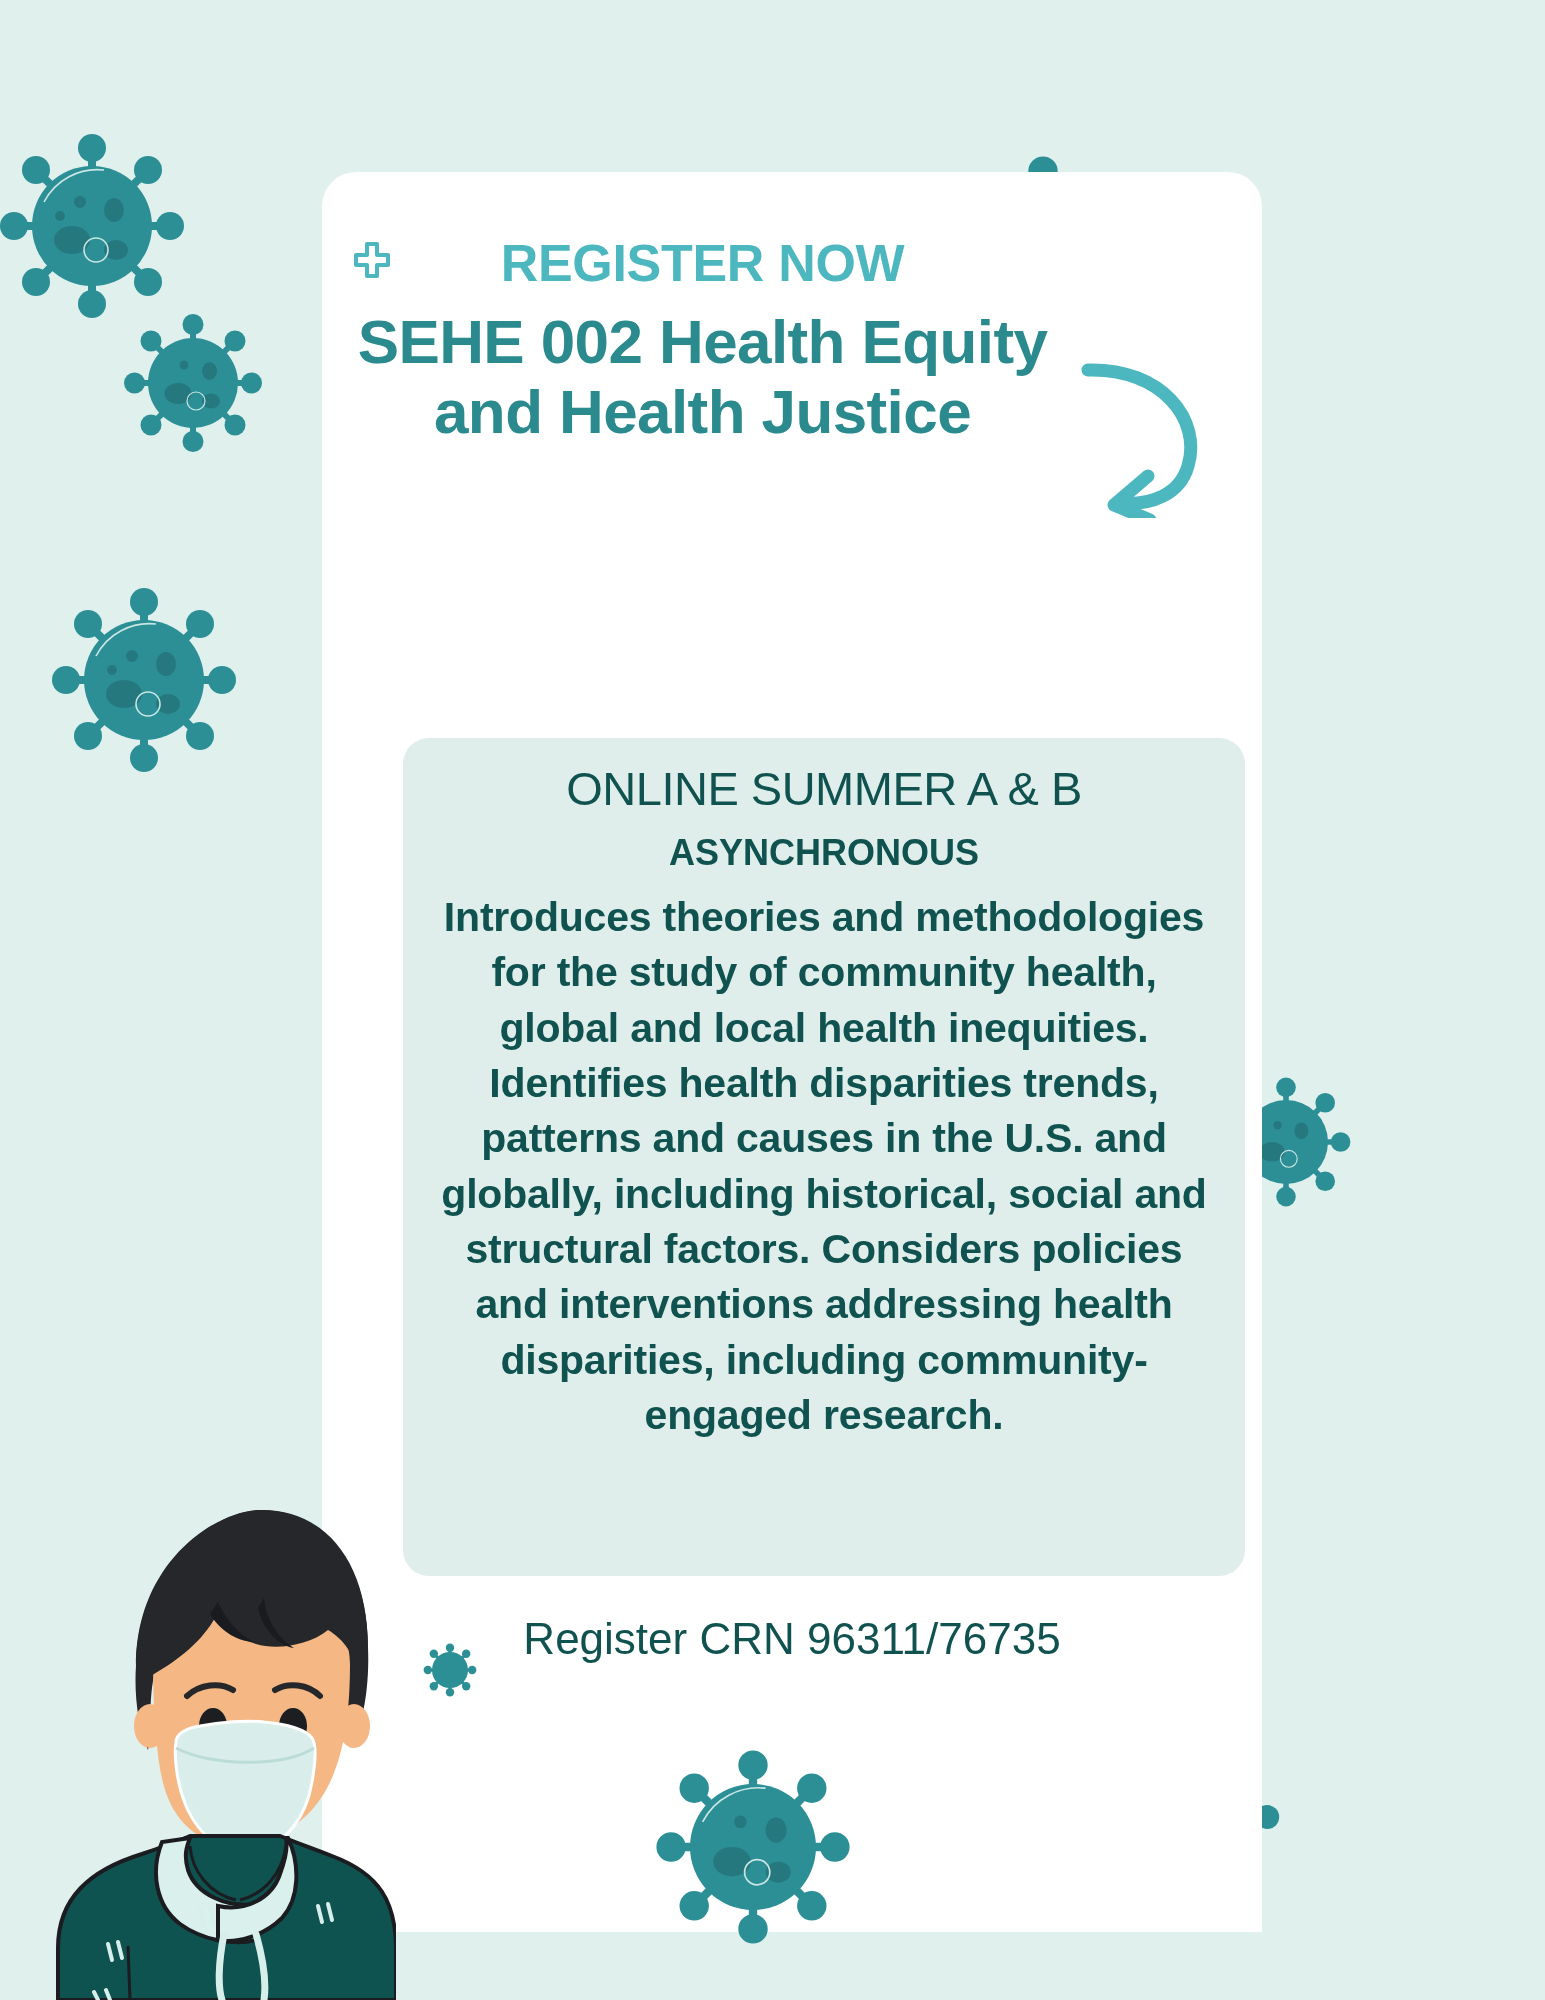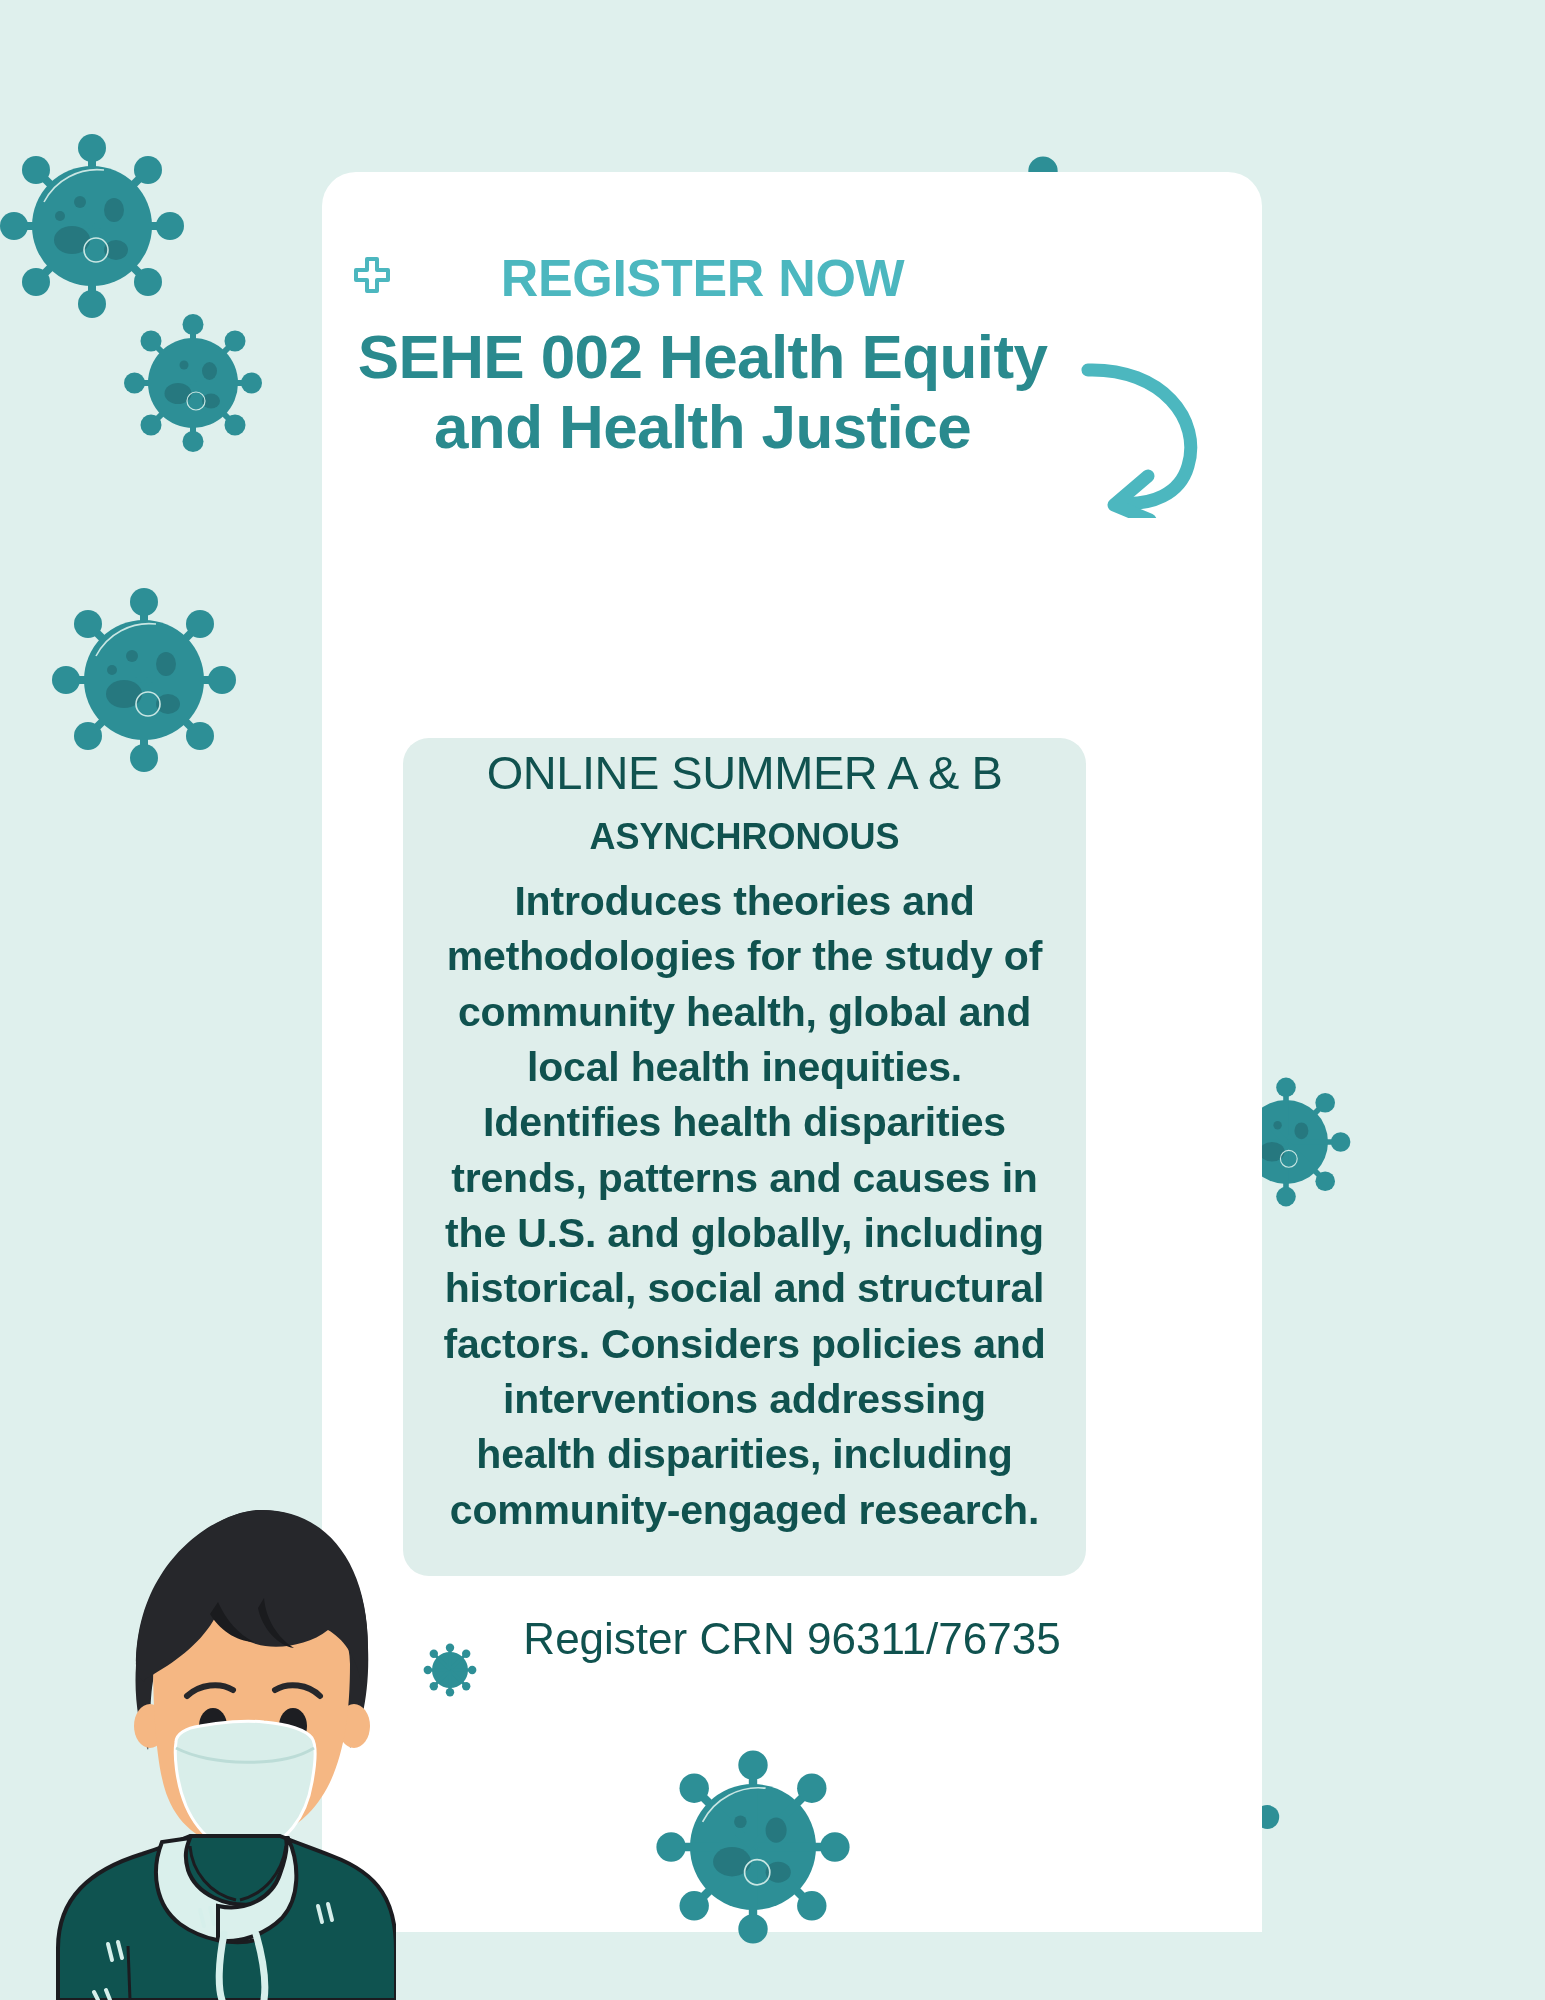--- a/index.html
+++ b/index.html
@@ -18,21 +18,21 @@
     left:322px; top:172px;
     width:940px; height:1760px;
     background:#ffffff;
     border-radius:34px 34px 0 0;
     z-index:4;
   }
 
   
   .header{
     position:absolute;
-    left:322px; top:251px;
+    left:322px; top:236px;
     width:761px;
     text-align:center;
     z-index:9;
   }
   .eyebrow{
     color:#4cb7bf;
     font-weight:bold;
     font-size:52px;
     line-height:1.06;
     letter-spacing:-0.3px;
@@ -57,26 +57,26 @@
     position:absolute;
     left:1040px; top:348px;
     width:180px;height:170px;
     z-index:10;
   }
 
   
   .desc-panel{
     position:absolute;
     left:403px; top:738px;
-    width:683px; height:838px;
+    width:842px; height:838px;
     background:#dfeeeb;
     border-radius:26px;
     z-index:8;
     box-sizing:border-box;
-    padding:10px 36px 22px 36px;
+    padding:26px 36px 22px 36px;
     text-align:center;
     color:#10524f;
   }
   .desc-heading{
     font-size:47px;
     font-weight:normal;
     line-height:1.08;
     letter-spacing:-0.5px;
   }
   .desc-sub{

